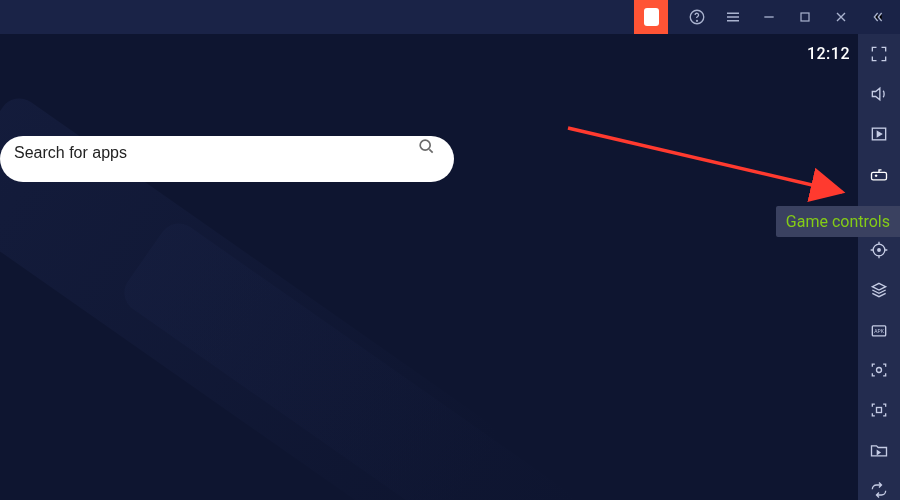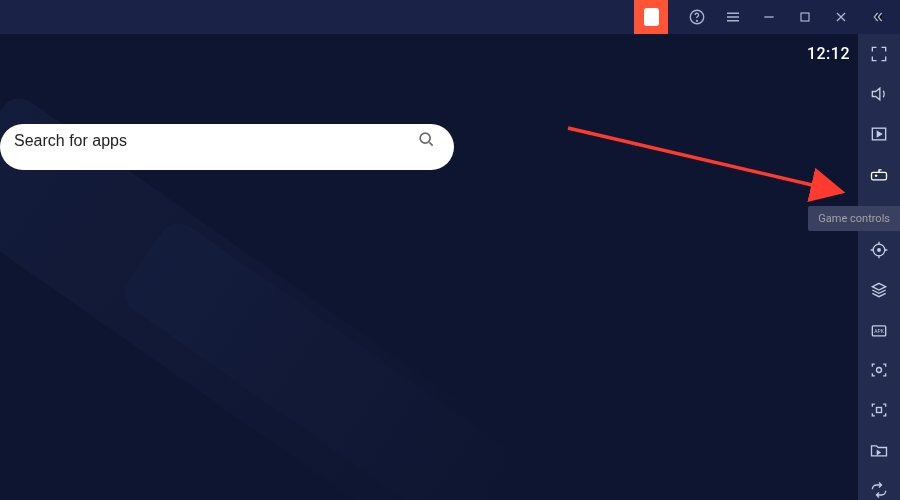--- a/index.html
+++ b/index.html
@@ -81,43 +81,43 @@
   .side-btn svg { width: 20px; height: 20px; stroke: #c5cce4; fill:none; stroke-width:1.6; }
   .side-btn.active, .side-btn.active svg { stroke:#fff; color:#fff; }
 
   .side-spacer { height: 48px; }
 
   
   .tooltip {
     position: absolute;
     top: 206px; right: 0px;
     background: #3a4160;
-    color: #a3a3a3;
-    font-size: 11px;
+    color: #84cc16;
+    font-size: 16px;
     padding: 6px 10px 6px 10px;
     white-space: nowrap;
     border-radius: 2px 0 0 2px;
   }
 
   
   .annot-arrow {
     position: absolute;
     top: 120px; left: 560px;
     width: 300px; height: 90px;
     pointer-events: none;
   }
 
   
   .search-wrap {
     position: absolute;
-    top: 124px; left: 0;
+    top: 136px; left: 0;
     width: 454px; height: 46px;
     background: #fff;
     border-radius: 23px;
-    display: flex; align-items: center;
+    display: flex; 
     padding: 0 18px 12px 14px;
   }
   .search-input {
     flex: 1;
     border: none; outline: none;
     font-size: 16px;
     color: #333;
     background: transparent;
   }
   .search-input::placeholder { color: #222; }

